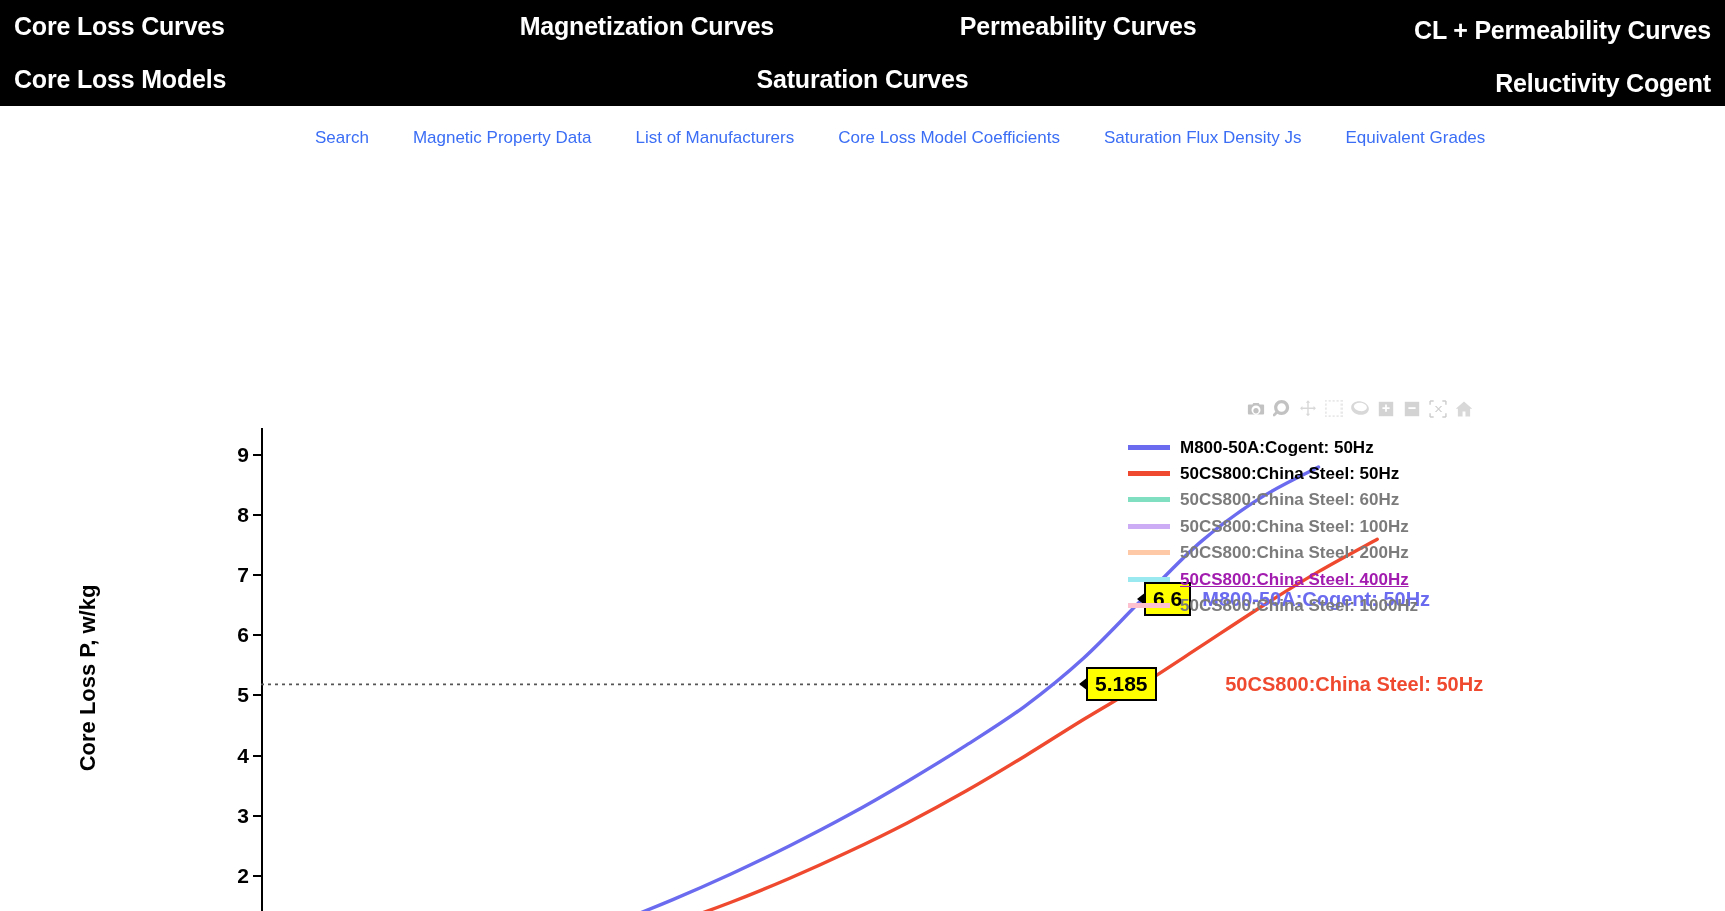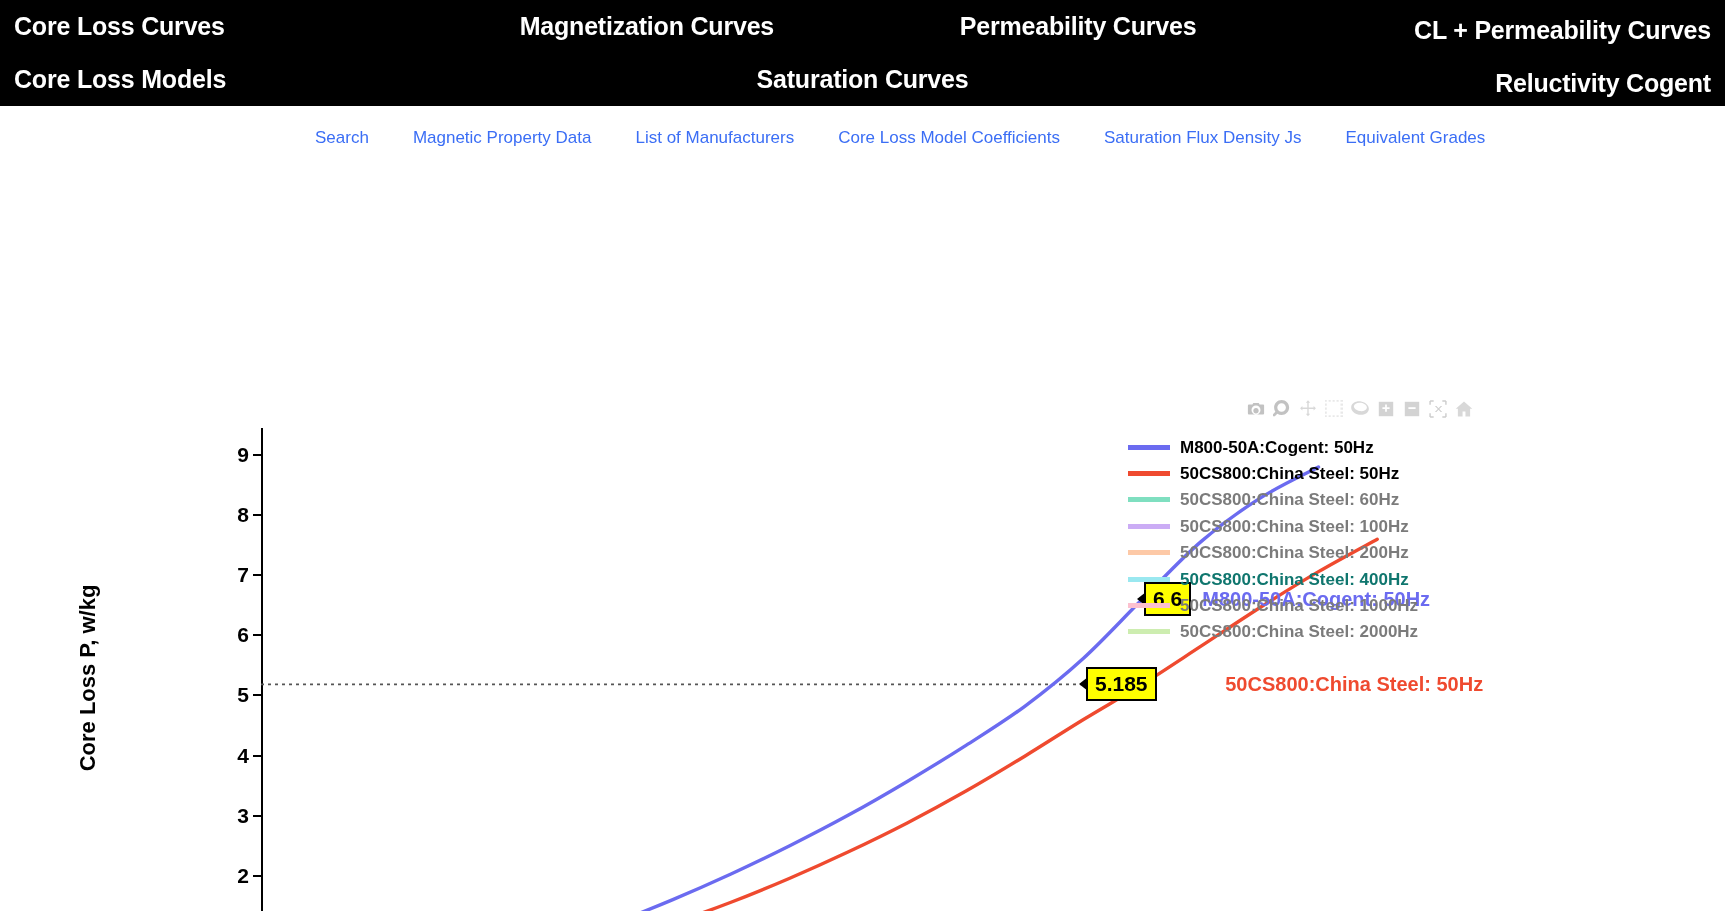--- a/index.html
+++ b/index.html
@@ -308,24 +308,20 @@
       <div class="legend-item">
         <span class="legend-swatch" style="background: rgb(203, 172, 245);"></span>
         <span class="legend-label" style="color: rgb(123, 123, 123);">50CS800:China Steel: 100Hz</span>
       </div>
       <div class="legend-item">
         <span class="legend-swatch" style="background: rgb(253, 201, 167);"></span>
         <span class="legend-label" style="color: rgb(123, 123, 123);">50CS800:China Steel: 200Hz</span>
       </div>
       <div class="legend-item">
         <span class="legend-swatch" style="background: rgb(154, 232, 240);"></span>
-        <span class="legend-label" style="color: #0f766e;">50CS800:China Steel: 400Hz</span>
+        <span class="legend-label" style="color: #a21caf; text-decoration: underline;">50CS800:China Steel: 400Hz</span>
       </div>
       <div class="legend-item">
         <span class="legend-swatch" style="background: rgb(252, 192, 207);"></span>
         <span class="legend-label" style="color: rgb(123, 123, 123);">50CS800:China Steel: 1000Hz</span>
       </div>
-      <div class="legend-item">
-        <span class="legend-swatch" style="background: rgb(205, 237, 176);"></span>
-        <span class="legend-label" style="color: rgb(123, 123, 123);">50CS800:China Steel: 2000Hz</span>
-      </div>
     </div>
 </div>
 
 </body></html>

